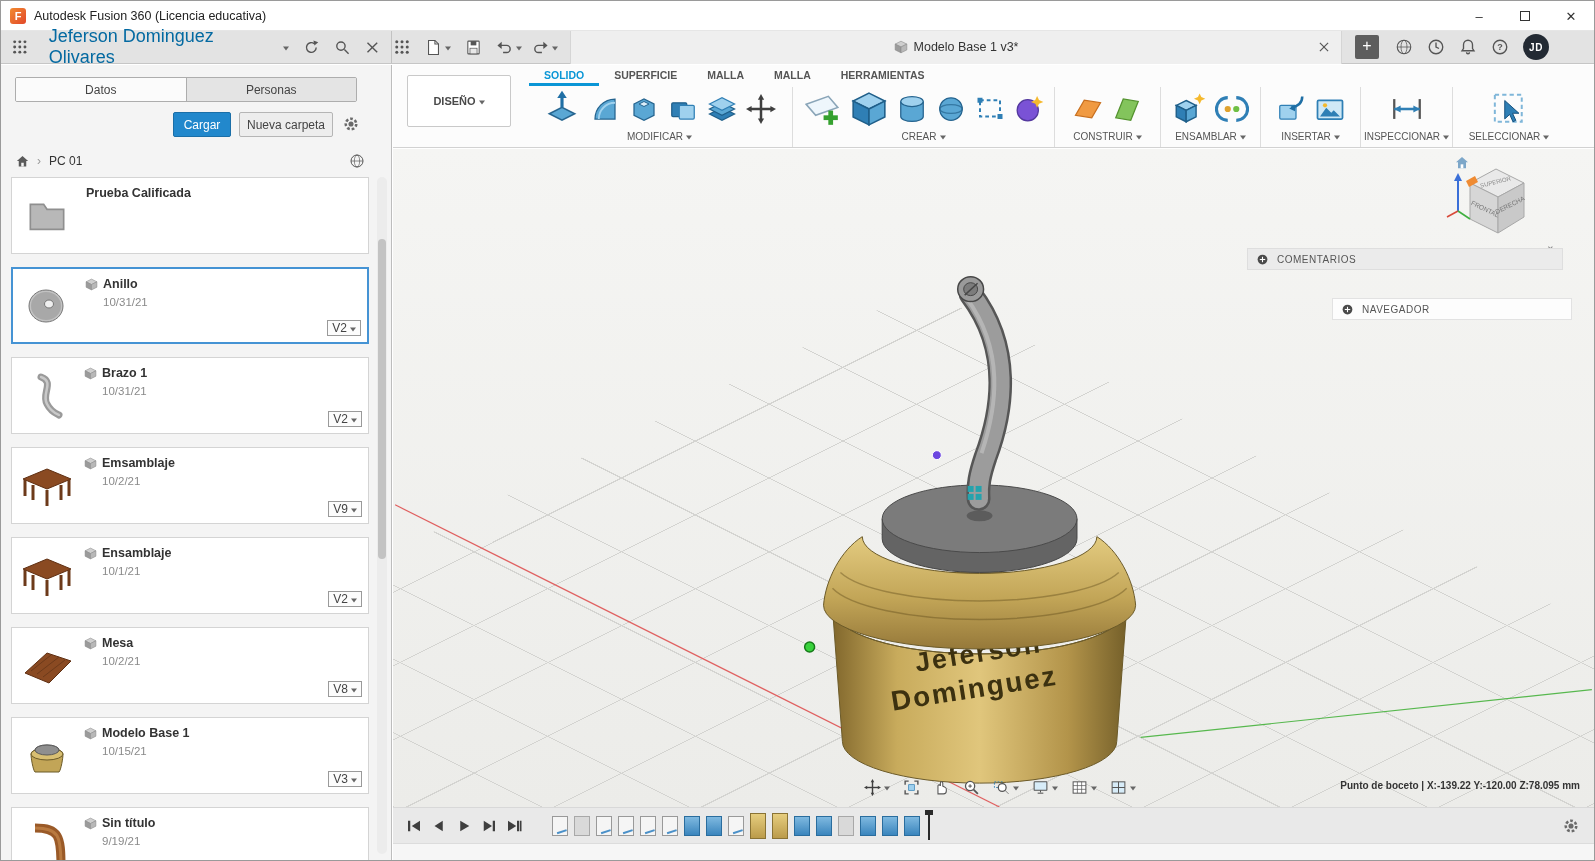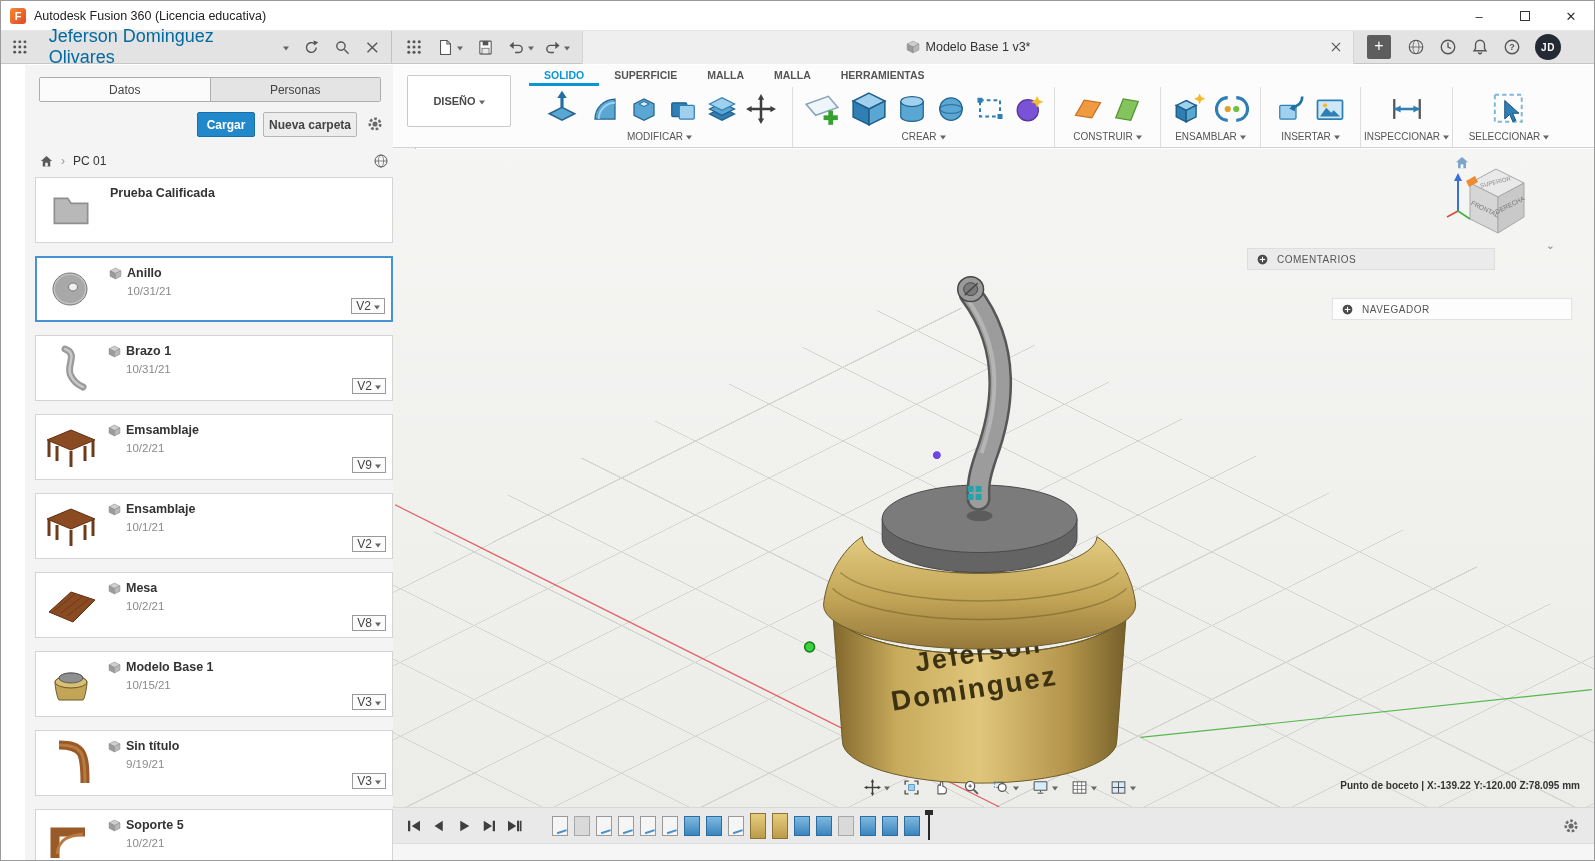--- a/index.html
+++ b/index.html
@@ -17,46 +17,46 @@
   .maxglyph{width:10px;height:10px;border:1.3px solid #333;}
 
   
   .row2{position:absolute;left:0;top:30px;width:100%;height:33px;background:#e3e3e3;border-bottom:1px solid #c6c6c6;}
   .row2L{position:absolute;left:0;top:0;width:391px;height:100%;border-right:1px solid #c2c2c2;display:flex;align-items:center;padding:0 10px;}
   .acctname{margin-left:20px;font-size:18px;color:#0369a1;}
   .row2L .sp{flex:1;}
   .tbico{width:17px;height:17px;}
   .tbico18{width:18px;height:18px;}
   .row2L .tbbtn{margin-left:14px;}
-  .row2R{position:absolute;left:392px;top:0;right:0;height:100%;display:flex;align-items:center;padding-left:12px;}
+  .row2R{position:absolute;left:392px;top:0;right:0;height:100%;display:flex;align-items:center;padding-left:0;}
   .tbbtn{display:flex;align-items:center;cursor:default;}
   .mL10{margin-left:10px;} .mL14{margin-left:14px;} .mL16{margin-left:16px;}
   .tabstrip{margin-left:12px;width:772px;height:33px;background:#efefef;border-left:1px solid #d5d5d5;border-right:1px solid #d5d5d5;display:flex;align-items:center;justify-content:center;position:relative;}
   .tabtitle{font-size:12.5px;color:#333;margin-left:6px;}
   .tabclose{position:absolute;right:10px;top:9px;width:14px;height:14px;}
   .plusbtn{width:24px;height:24px;margin-left:13px;background:#5d5d5d;color:#fff;font-size:16px;line-height:22px;text-align:center;border-radius:2px;}
   .avatar{width:26px;height:26px;border-radius:50%;background:#232a33;color:#fff;font-size:10px;font-weight:bold;display:flex;align-items:center;justify-content:center;margin-left:14px;letter-spacing:.5px;}
 
   
-  .datapanel{position:absolute;left:0;top:64px;width:391px;bottom:0;background:#f4f4f4;border-right:1px solid #bdbdbd;overflow:hidden;margin-left:24px;}
+  .datapanel{position:absolute;left:0;top:64px;width:391px;bottom:0;background:#f4f4f4;border-right:1px solid #bdbdbd;overflow:hidden;}
   .ptabs{margin:12px 0 0 14px;width:342px;height:25px;display:flex;border:1px solid #adadad;border-radius:2px;overflow:hidden;font-size:12px;color:#444;}
   .ptab{flex:1;display:flex;align-items:center;justify-content:center;background:#e4e4e4;}
   .ptab.active{background:#fbfbfb;}
   .ptab + .ptab{border-left:1px solid #adadad;}
-  .pactions{position:relative;height:26px;margin-top:10px;font-weight:bold;}
+  .pactions{position:relative;height:26px;margin-top:10px;}
   .btn-cargar{position:absolute;left:172px;top:0;width:58px;height:25px;background:#2288cc;color:#fff;border:1px solid #1b6fa8;border-radius:2px;font-size:12px;display:flex;align-items:center;justify-content:center;}
   .btn-nueva{position:absolute;left:238px;top:0;width:94px;height:25px;background:#ededed;color:#444;border:1px solid #b5b5b5;border-radius:2px;font-size:12px;display:flex;align-items:center;justify-content:center;}
   .pgear{position:absolute;left:341px;top:3px;width:18px;height:18px;}
   .pbread{position:relative;height:24px;margin-top:13px;font-size:12px;color:#333;}
   .bhouse{position:absolute;left:14px;top:3px;width:15px;height:15px;}
   .bsep{position:absolute;left:36px;top:3px;color:#999;}
   .bname{position:absolute;left:48px;top:3px;}
   .bglobe{position:absolute;right:26px;top:2px;width:16px;height:16px;}
   .plist{position:absolute;top:112px;left:10px;right:22px;bottom:0;overflow:hidden;}
-  .pitem{position:relative;height:66px;background:#fff;border:1px solid #d4d4d4;margin-bottom:13px;display:flex;}
+  .pitem{position:relative;height:77px;background:#fff;border:1px solid #d4d4d4;margin-bottom:13px;display:flex;}
   .pitem.selected{border:2px solid #4593d4;}
   .pthumb{width:70px;display:flex;align-items:center;justify-content:center;}
   .pbody{flex:1;position:relative;padding:8px 8px 0 2px;}
   .pname{font-size:12.5px;font-weight:bold;color:#333;display:flex;align-items:center;gap:5px;}
   .pdate{font-size:11.5px;color:#8a8a8a;margin-top:5px;margin-left:18px;}
   .pver{position:absolute;right:6px;bottom:6px;height:16px;border:1px solid #9a9a9a;background:#fcfcfc;font-size:12px;color:#444;display:flex;align-items:center;padding:0 4px;}
   .pscroll{position:absolute;right:4px;top:112px;width:10px;bottom:6px;background:#ececec;border-radius:5px;}
   .pscrollthumb{position:absolute;left:1px;top:62px;width:8px;height:320px;background:#c3c3c3;border-radius:4px;}
 
   
@@ -76,21 +76,21 @@
   .viewport{position:absolute;left:392px;top:148px;right:0;bottom:53px;background:linear-gradient(#f5f5f3,#ecece9);overflow:hidden;}
   .gridlayer{position:absolute;inset:0;background-image:
     repeating-linear-gradient(26.57deg,#d4d4d1 0 1px,transparent 1px 66px),
     repeating-linear-gradient(153.43deg,#d4d4d1 0 1px,transparent 1px 66px);
     clip-path:polygon(529px 139px,1204px 478px,1204px 662px,0px 662px,0px 403px);}
   .scene{position:absolute;inset:0;width:100%;height:100%;}
   .viewcube{position:absolute;right:50px;top:4px;width:100px;height:95px;}
   .homeico{position:absolute;right:124px;top:6px;width:16px;height:16px;}
   .cubemenu{position:absolute;right:39px;top:90px;color:#888;font-size:11px;}
   .ovbar{position:absolute;height:22px;display:flex;align-items:center;gap:8px;padding:0 8px;font-size:10px;color:#555;letter-spacing:.5px;}
-  .comments{left:854px;top:99px;width:248px;background:#ebebeb;border:1px solid #dedede;}
+  .comments{left:854px;top:99px;width:316px;background:#ebebeb;border:1px solid #dedede;}
   .navigator{left:939px;top:149px;width:240px;background:#fdfdfd;border:1px solid #e2e2e2;}
   .viewnav{position:absolute;left:468px;top:624px;height:28px;display:flex;align-items:center;gap:7px;background:rgba(245,245,245,.0);}
   .vbtn{display:flex;align-items:center;padding:2px 3px;}
   .vico{width:17px;height:17px;}
   .vstatus{position:absolute;right:14px;top:631px;font-size:10px;font-weight:bold;color:#333;}
 
   
   .timeline{position:absolute;left:392px;bottom:0;right:0;height:53px;background:#f6f6f6;}
   .tlbar{position:absolute;left:0;top:0;right:0;height:37px;background:#e9e9e9;border-top:1px solid #d8d8d8;border-bottom:1px solid #dcdcdc;display:flex;align-items:center;padding-left:12px;}
   .pb{width:18px;height:18px;fill:#3f3f3f;margin-right:7px;}

